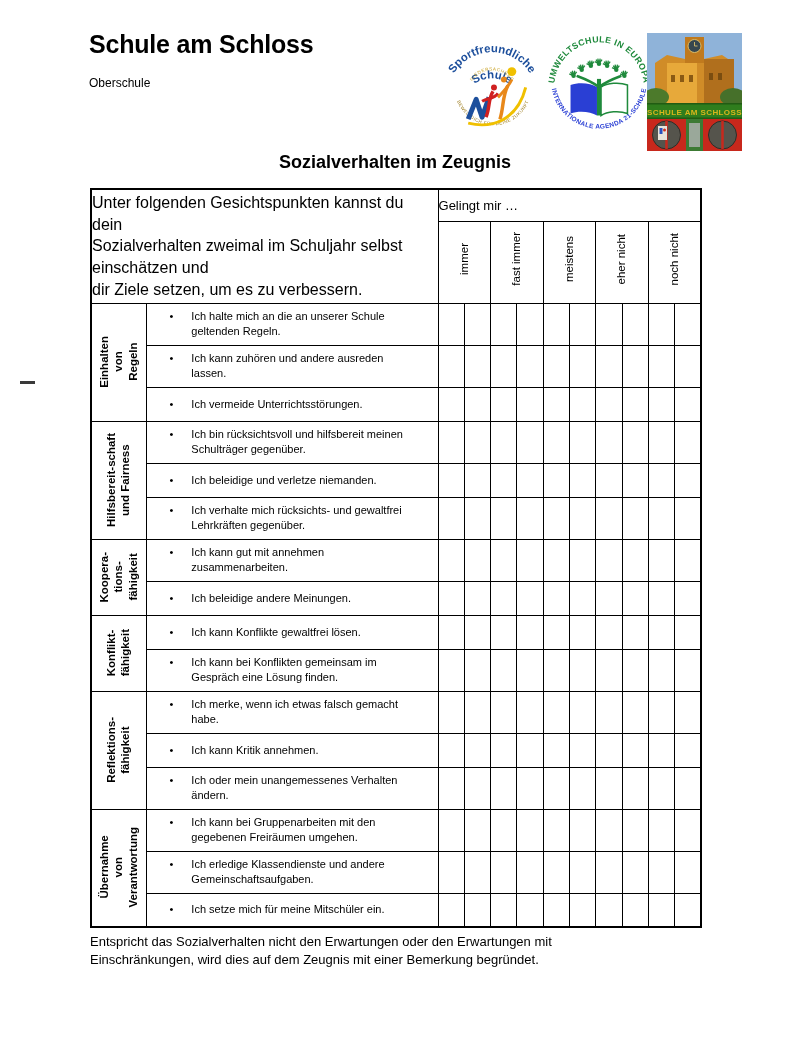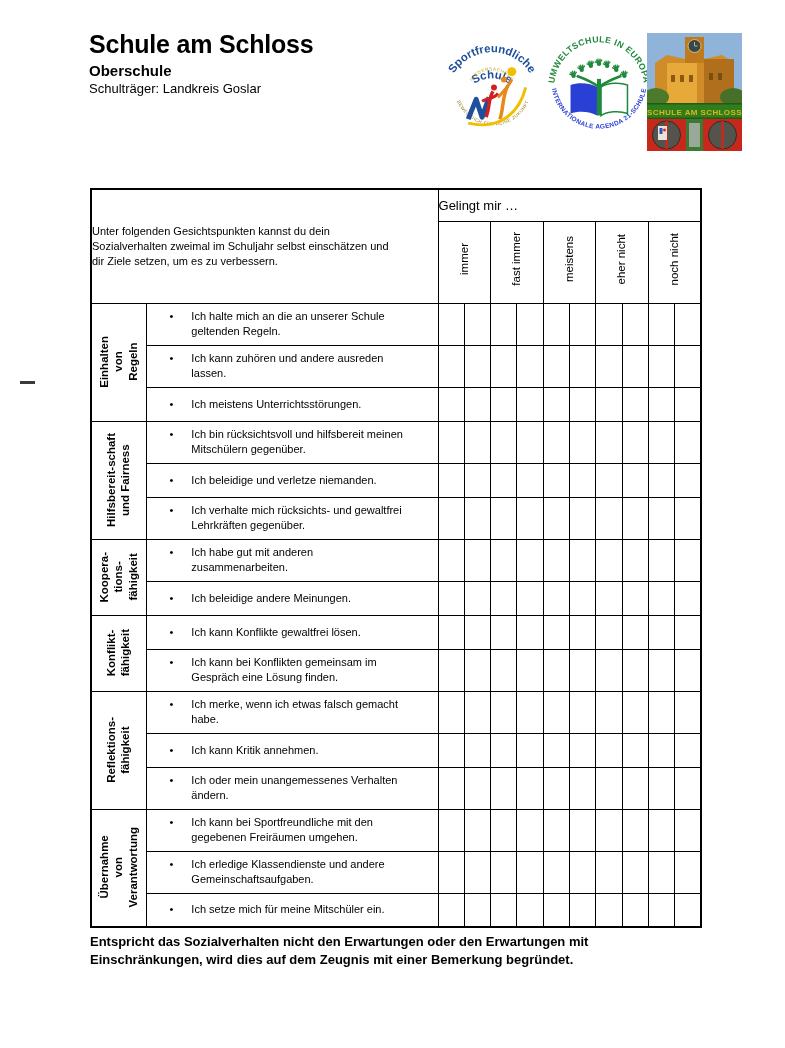--- a/index.html
+++ b/index.html
@@ -4,65 +4,64 @@
 <style>
   html,body{margin:0;padding:0;background:#ffffff;}
   .page{
     position:relative;width:785px;height:1048px;background:#fff;
     font-family:"Liberation Sans",sans-serif;color:#000;overflow:hidden;
     border-right:1px solid #a3a3a3;
   }
   
   .school-head{position:absolute;left:89px;top:31px;}
   .school-name{font-size:25px;font-weight:bold;line-height:1.1;letter-spacing:-0.2px;}
-  .school-type{font-size:15px;font-weight:bold;margin-top:3px;}
+  .school-type{font-size:12px;font-weight:normal;margin-top:17px;}
   .school-authority{font-size:13px;margin-top:2px;}
   
   .logo{position:absolute;}
   .logo-sport{left:437px;top:28px;width:110px;height:114px;}
   .logo-umwelt{left:546px;top:24px;width:106px;height:122px;}
   .logo-schloss{left:647px;top:33px;width:95px;height:118px;}
   .logo svg{width:100%;height:100%;display:block;}
   
   .doc-title{position:absolute;left:90px;top:152px;width:610px;text-align:center;
     font-size:18px;font-weight:bold;}
   
   .assessment{position:absolute;left:90px;top:188px;}
   table.selfcheck{border-collapse:collapse;table-layout:fixed;width:610px;border:2px solid #000;}
   table.selfcheck td{border:1px solid #000;padding:0;vertical-align:middle;}
   col.c-cat{width:55px;} col.c-item{width:292px;} col.c-r{width:26.3px;}
   tr.hrA{height:32px;} tr.hrB{height:82px;}
   tr.h2{height:42px;} tr.h1{height:34px;}
-  td.intro{padding:2px 4px 2px 10px;font-size:11px;line-height:1.35;white-space:pre-line;}
+  td.intro{padding:2px 4px 2px 10px;font-size:16px;line-height:1.35;white-space:pre-line;}
   td.gelingt{padding-left:9px;font-size:13px;}
   td.rh{vertical-align:bottom;}
   .vtext{writing-mode:vertical-rl;transform:rotate(180deg);margin:0 auto 6px;
     font-size:11.5px;line-height:1;white-space:nowrap;}
   td.cat{vertical-align:middle;}
   .vcat{writing-mode:vertical-rl;transform:rotate(180deg);margin:0 auto;
     font-size:11.5px;font-weight:bold;white-space:pre-line;text-align:center;line-height:1.25;}
   td.item{padding:3px 6px 3px 0;}
   .item-row-flex{display:flex;align-items:flex-start;}
   .bullet{flex:none;padding-left:23px;padding-right:18px;font-size:11px;line-height:1.32;}
   .item-text{flex:1;font-size:11px;line-height:1.32;white-space:pre-line;}
   td.rc{background:#fff;}
   
   .footer-note{position:absolute;left:90px;top:933px;width:612px;font-size:13px;
-    font-weight:bold;line-height:1.35;white-space:pre-line;}
+    font-weight:normal;line-height:1.35;white-space:pre-line;}
   .fold-mark{position:absolute;left:20px;top:381px;width:15px;height:3px;background:#3a3a3a;}
 </style>
 </head>
 <body>
 
 <div class="page">
 
   <div class="school-head">
     <div class="school-name">Schule am Schloss</div>
     <div class="school-type">Oberschule</div>
-    <div class="school-authority">Schulträger: Landkreis Goslar</div>
   </div>
 
   <div class="logo logo-sport">
     <svg viewBox="0 0 108 115">
       <defs>
         <path id="sp-a1" d="M 10 60 A 45 45 0 0 1 98 60"></path>
         <path id="sp-a2" d="M 26 70 A 30 30 0 0 1 82 70"></path>
         <path id="sp-a3" d="M 31 60 A 24 24 0 0 1 77 60"></path>
         <path id="sp-a4" d="M 17 68 A 39 39 0 0 0 93 68"></path>
       </defs>
@@ -160,20 +159,21 @@
         <path d="M75.5 88 L75.5 116" stroke="#c8281c" stroke-width="2.5"></path>
         <rect x="11" y="93" width="9" height="14" fill="#e8e4da"></rect>
         <rect x="12.5" y="95" width="3" height="6" fill="#2a52c0"></rect>
         <circle cx="17.5" cy="97" r="1.5" fill="#d03020"></circle>
       </g>
     </svg>
   </div>
 
   <div class="fold-mark"></div>
 
+  <div class="doc-title">Sozialverhalten im Zeugnis</div>
 
   <div class="assessment">
     <table class="selfcheck">
       <colgroup>
         <col class="c-cat">
           <col class="c-item">
         <col class="c-r">
           <col class="c-r">
           <col class="c-r">
           <col class="c-r">
@@ -249,21 +249,21 @@
             <td class="rc"></td>
             <td class="rc"></td>
             <td class="rc"></td>
             <td class="rc"></td>
             <td class="rc"></td>
           </tr>
         <tr class="h1">
           <td class="item">
               <div class="item-row-flex">
                 <span class="bullet">•</span>
-                <span class="item-text">Ich meistens Unterrichtsstörungen.</span>
+                <span class="item-text">Ich vermeide Unterrichtsstörungen.</span>
               </div>
             </td>
         <td class="rc"></td>
             <td class="rc"></td>
             <td class="rc"></td>
             <td class="rc"></td>
             <td class="rc"></td>
             <td class="rc"></td>
             <td class="rc"></td>
             <td class="rc"></td>
@@ -273,21 +273,21 @@
 
         <tr class="h2">
           <td class="cat" rowspan="3">
               <div class="vcat">Hilfsbereit-schaft
 und Fairness</div>
             </td>
           <td class="item">
               <div class="item-row-flex">
                 <span class="bullet">•</span>
                 <span class="item-text">Ich bin rücksichtsvoll und hilfsbereit meinen
-Mitschülern gegenüber.</span>
+Schulträger gegenüber.</span>
               </div>
             </td>
         <td class="rc"></td>
             <td class="rc"></td>
             <td class="rc"></td>
             <td class="rc"></td>
             <td class="rc"></td>
             <td class="rc"></td>
             <td class="rc"></td>
             <td class="rc"></td>
@@ -334,21 +334,21 @@
 
         <tr class="h2">
           <td class="cat" rowspan="2">
               <div class="vcat">Koopera-
 tions-
 fähigkeit</div>
             </td>
           <td class="item">
               <div class="item-row-flex">
                 <span class="bullet">•</span>
-                <span class="item-text">Ich habe gut mit anderen
+                <span class="item-text">Ich kann gut mit annehmen
 zusammenarbeiten.</span>
               </div>
             </td>
         <td class="rc"></td>
             <td class="rc"></td>
             <td class="rc"></td>
             <td class="rc"></td>
             <td class="rc"></td>
             <td class="rc"></td>
             <td class="rc"></td>
@@ -480,21 +480,21 @@
 
         <tr class="h2">
           <td class="cat" rowspan="3">
               <div class="vcat">Übernahme
 von
 Verantwortung</div>
             </td>
           <td class="item">
               <div class="item-row-flex">
                 <span class="bullet">•</span>
-                <span class="item-text">Ich kann bei Sportfreundliche mit den
+                <span class="item-text">Ich kann bei Gruppenarbeiten mit den
 gegebenen Freiräumen umgehen.</span>
               </div>
             </td>
         <td class="rc"></td>
             <td class="rc"></td>
             <td class="rc"></td>
             <td class="rc"></td>
             <td class="rc"></td>
             <td class="rc"></td>
             <td class="rc"></td>

